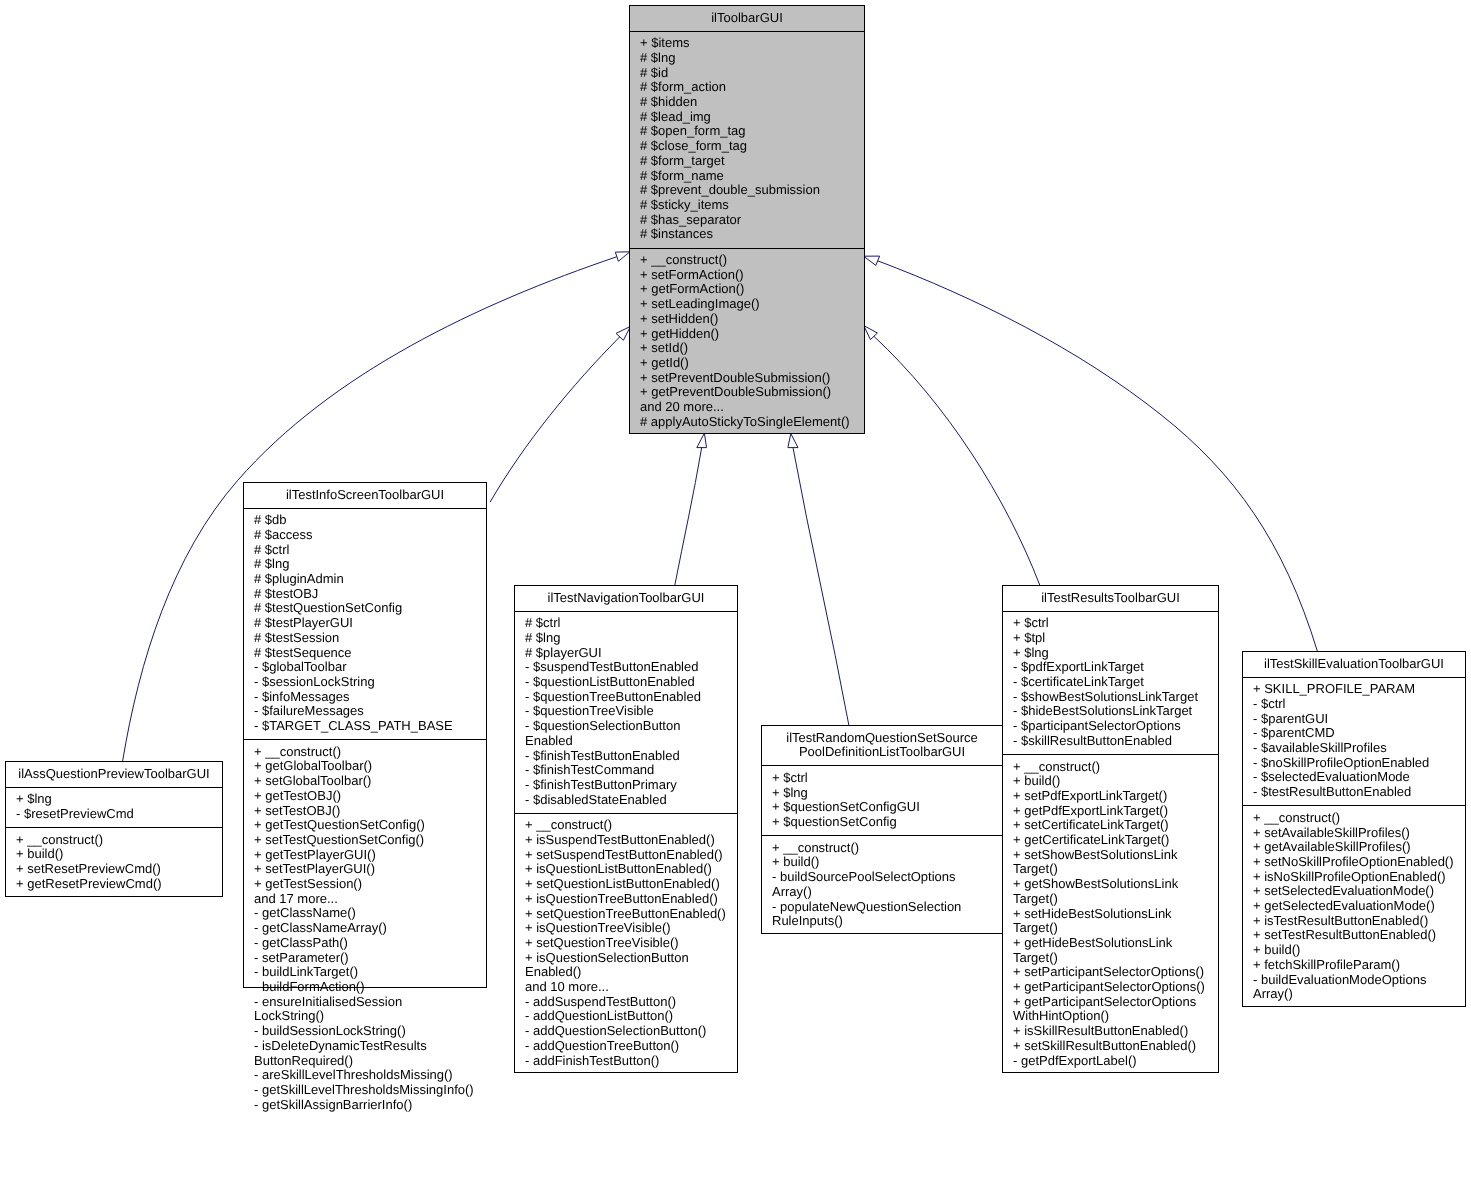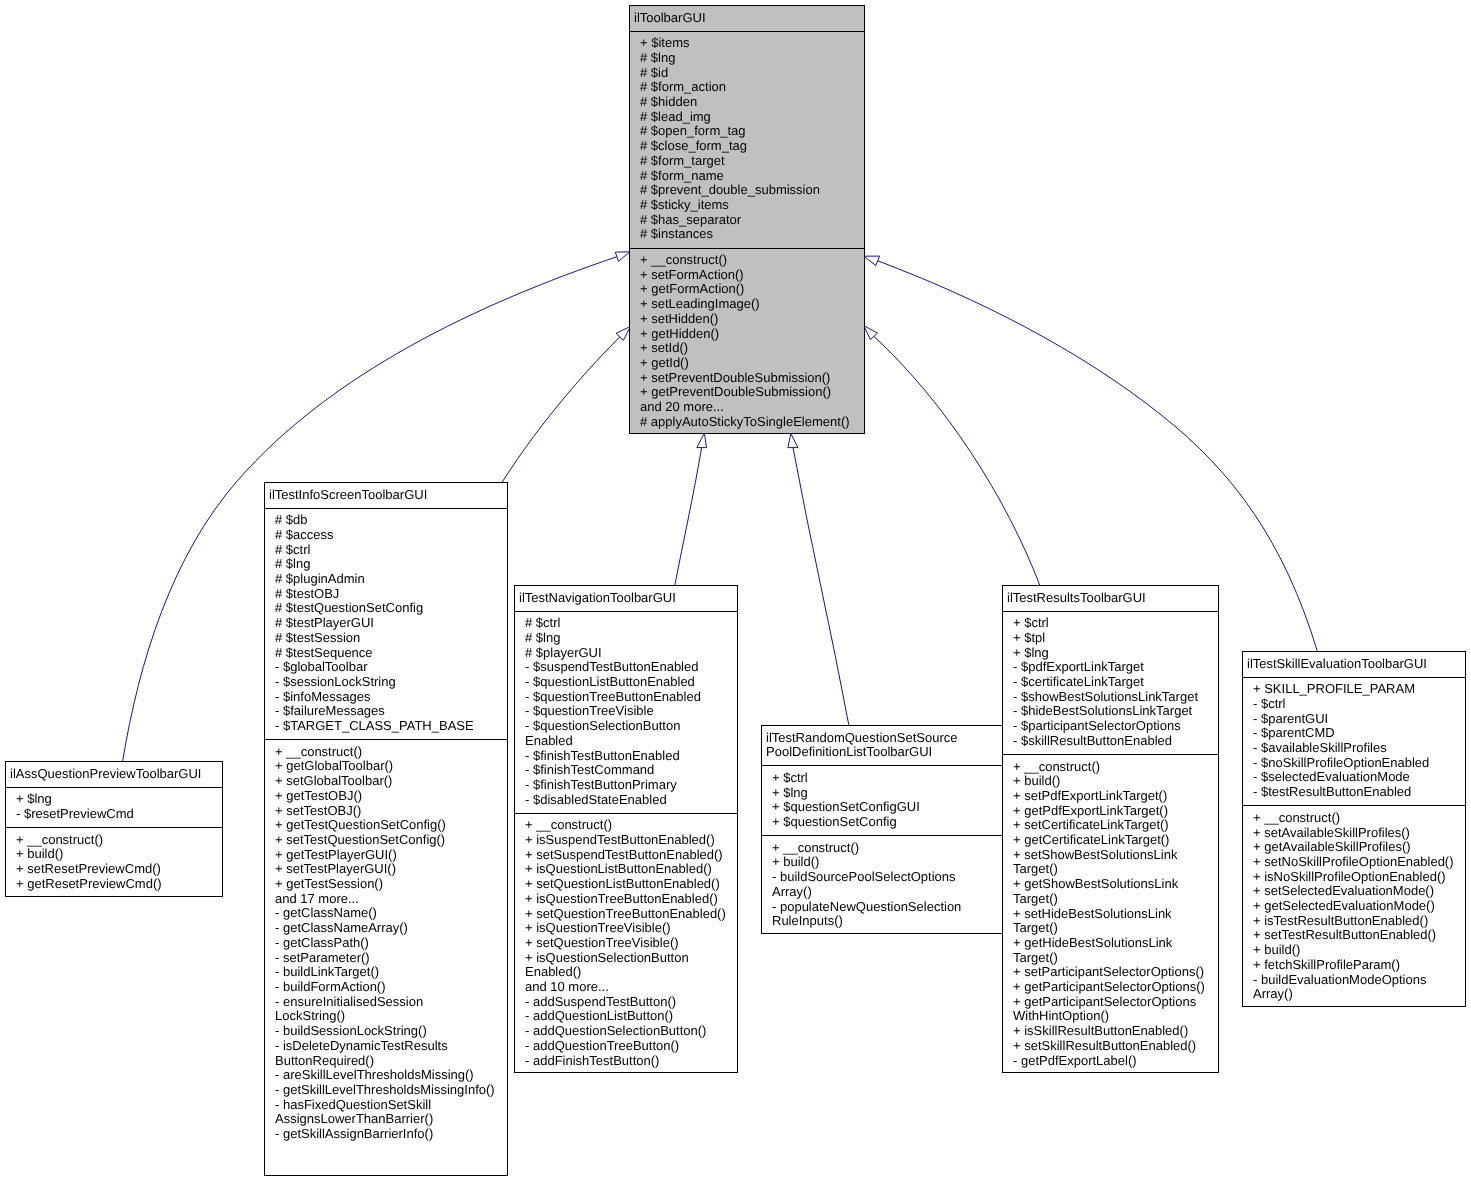--- a/index.html
+++ b/index.html
@@ -8,21 +8,21 @@
        font-family:"Liberation Sans",sans-serif;font-size:13px;line-height:14.7px;
        color:#000000;-webkit-font-smoothing:antialiased;text-rendering:geometricPrecision;}
   #graph{position:relative;width:1471px;height:1181px;background:#ffffff;}
   svg.edge-layer{position:absolute;left:0;top:0;width:1471px;height:1181px;}
   .edge-line{fill:none;stroke:#191970;stroke-width:1;}
   .edge-arrow{fill:#ffffff;stroke:#191970;stroke-width:1;}
   .node{position:absolute;box-sizing:border-box;border:1px solid #000000;background:#ffffff;}
   .node.is-root{background:#c0c0c0;}
   .sect{box-sizing:border-box;padding:4.5px 0 5.5px 0;}
   .sect.attrs,.sect.methods{border-top:1px solid #000000;}
-  .sect.title{text-align:left;}
+  .sect.title{text-align:center;}
   .row{white-space:pre-line;padding:0 8px 0 10px;}
   .sect.title .row{padding:0 4px;}
 </style>
 </head>
 <body>
 
 <div id="graph">
 
   <svg class="edge-layer" viewBox="0 0 1471 1181" width="1471" height="1181">
     <path class="edge-line" d="M122.6,761.2 C139.2,660.6 172.1,555.4 237.6,480.5 C331.5,373.1 477.5,304.0 616.9,256.7"></path>
@@ -84,21 +84,21 @@
       <div class="row">- $resetPreviewCmd</div>
     </div>
     <div class="sect methods">
       <div class="row">+ __construct()</div>
       <div class="row">+ build()</div>
       <div class="row">+ setResetPreviewCmd()</div>
       <div class="row">+ getResetPreviewCmd()</div>
     </div>
   </div>
 
-  <div class="node" style="left:264px;top:482px;width:244px;height:694px">
+  <div class="node" style="left:243px;top:482px;width:244px;height:506px">
     <div class="sect title">
       <div class="row">ilTestInfoScreenToolbarGUI</div>
     </div>
     <div class="sect attrs">
       <div class="row"># $db</div>
       <div class="row"># $access</div>
       <div class="row"># $ctrl</div>
       <div class="row"># $lng</div>
       <div class="row"># $pluginAdmin</div>
       <div class="row"># $testOBJ</div>
@@ -130,22 +130,20 @@
       <div class="row">- setParameter()</div>
       <div class="row">- buildLinkTarget()</div>
       <div class="row">- buildFormAction()</div>
       <div class="row">- ensureInitialisedSession
 LockString()</div>
       <div class="row">- buildSessionLockString()</div>
       <div class="row">- isDeleteDynamicTestResults
 ButtonRequired()</div>
       <div class="row">- areSkillLevelThresholdsMissing()</div>
       <div class="row">- getSkillLevelThresholdsMissingInfo()</div>
-      <div class="row">- hasFixedQuestionSetSkill
-AssignsLowerThanBarrier()</div>
       <div class="row">- getSkillAssignBarrierInfo()</div>
     </div>
   </div>
 
   <div class="node" style="left:514px;top:585px;width:224px;height:488px">
     <div class="sect title">
       <div class="row">ilTestNavigationToolbarGUI</div>
     </div>
     <div class="sect attrs">
       <div class="row"># $ctrl</div>

